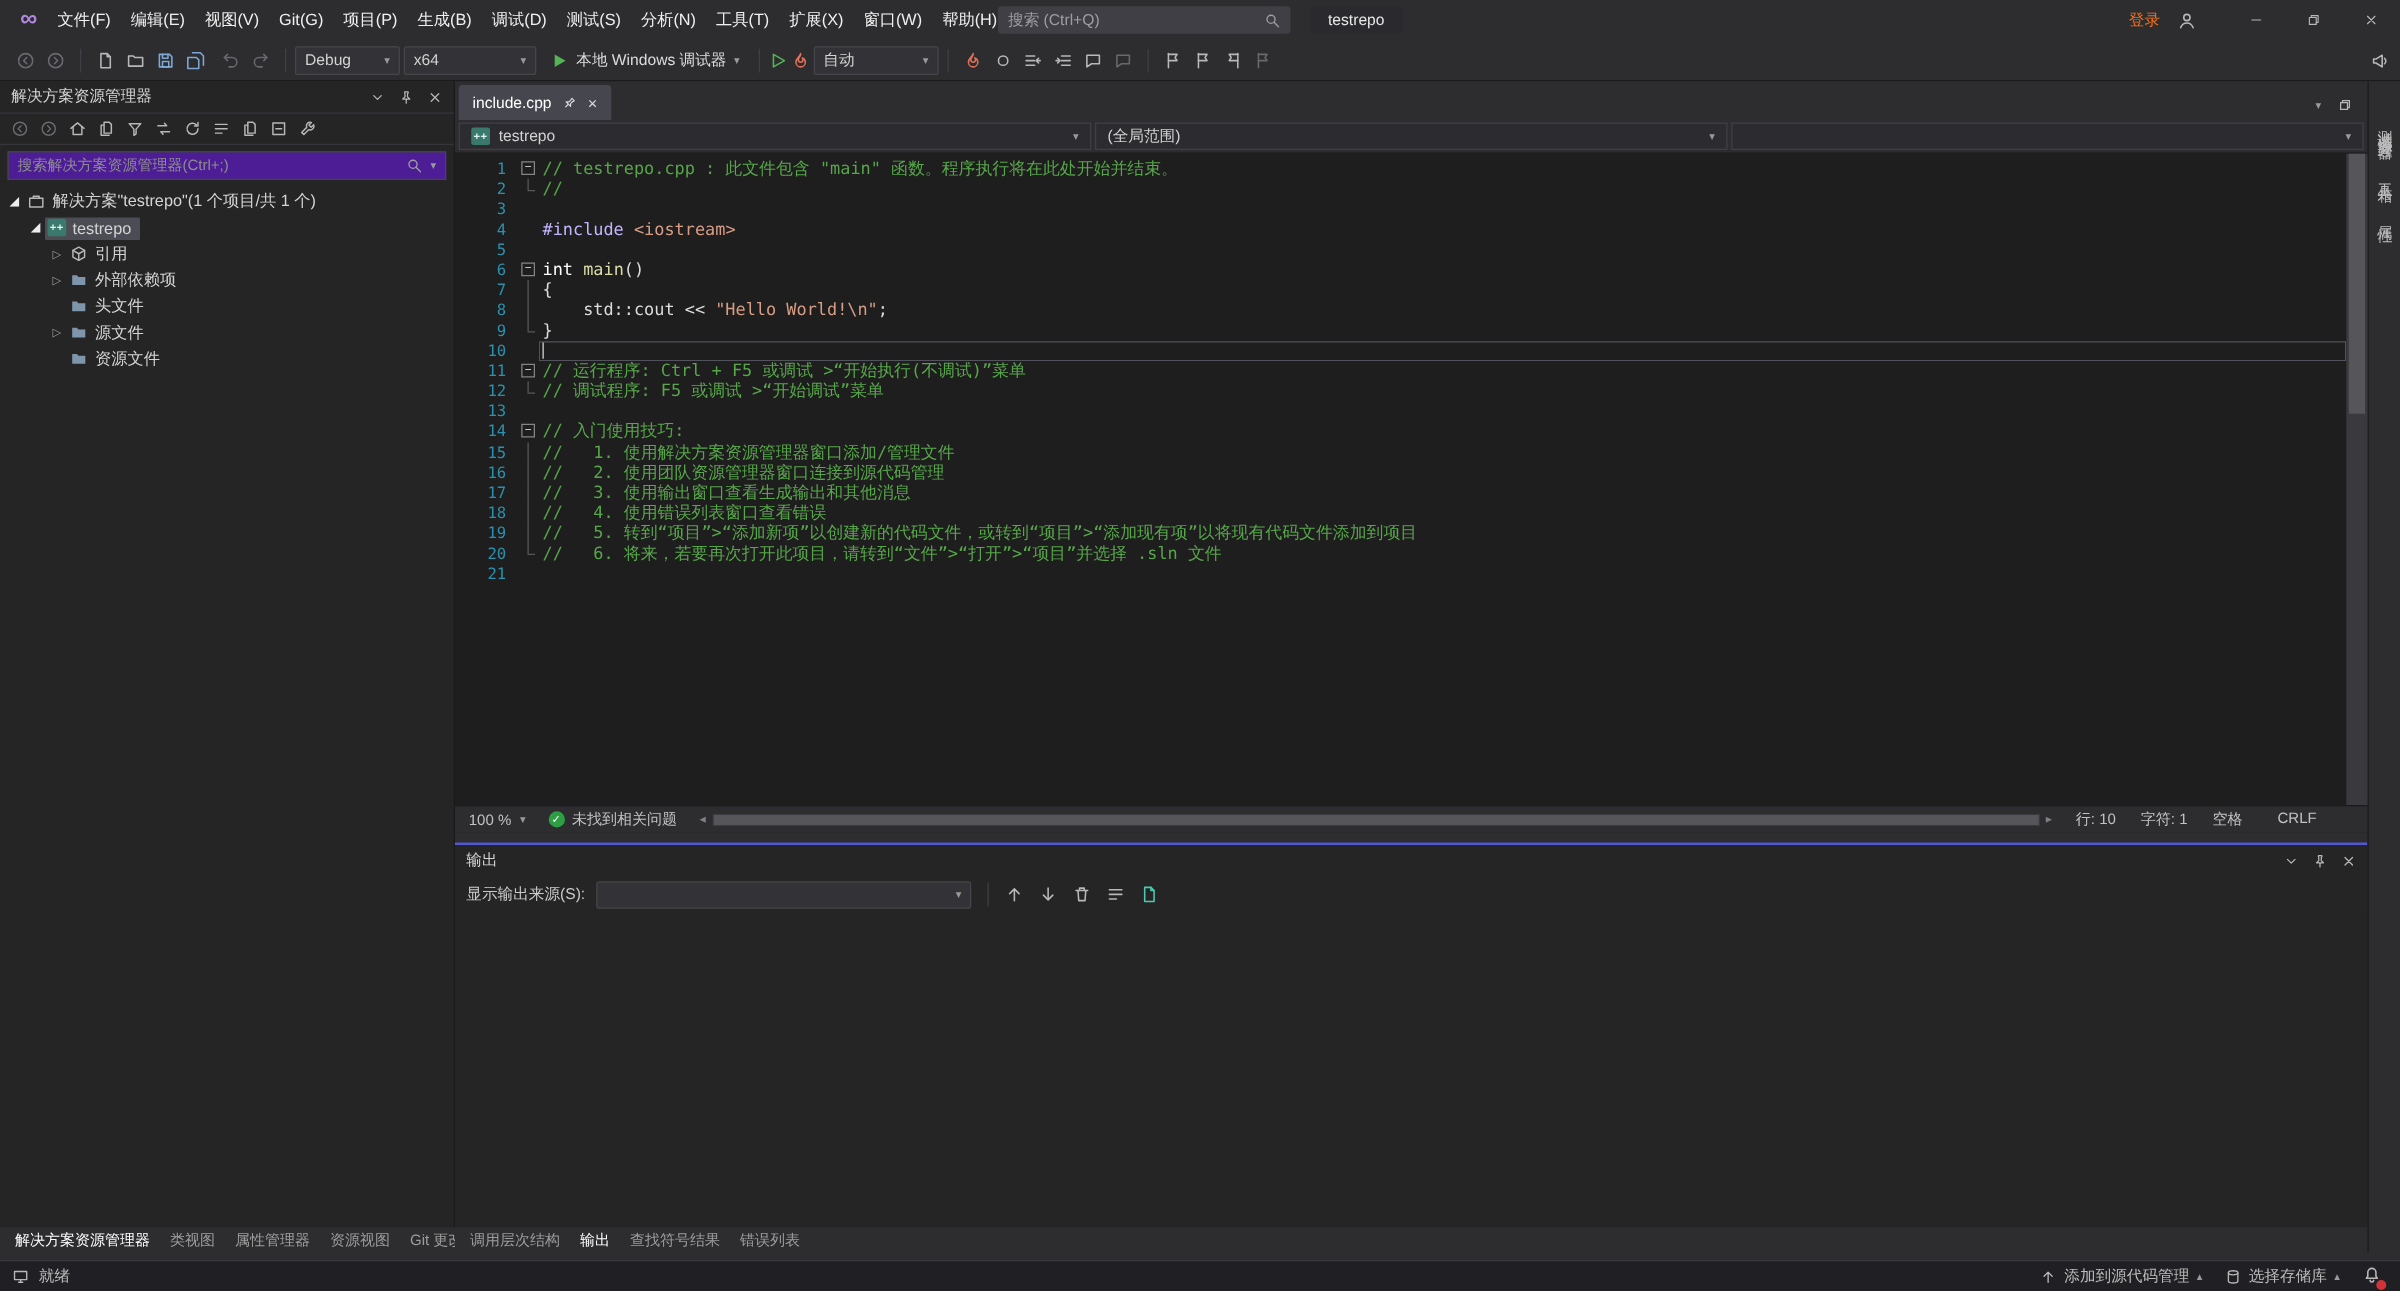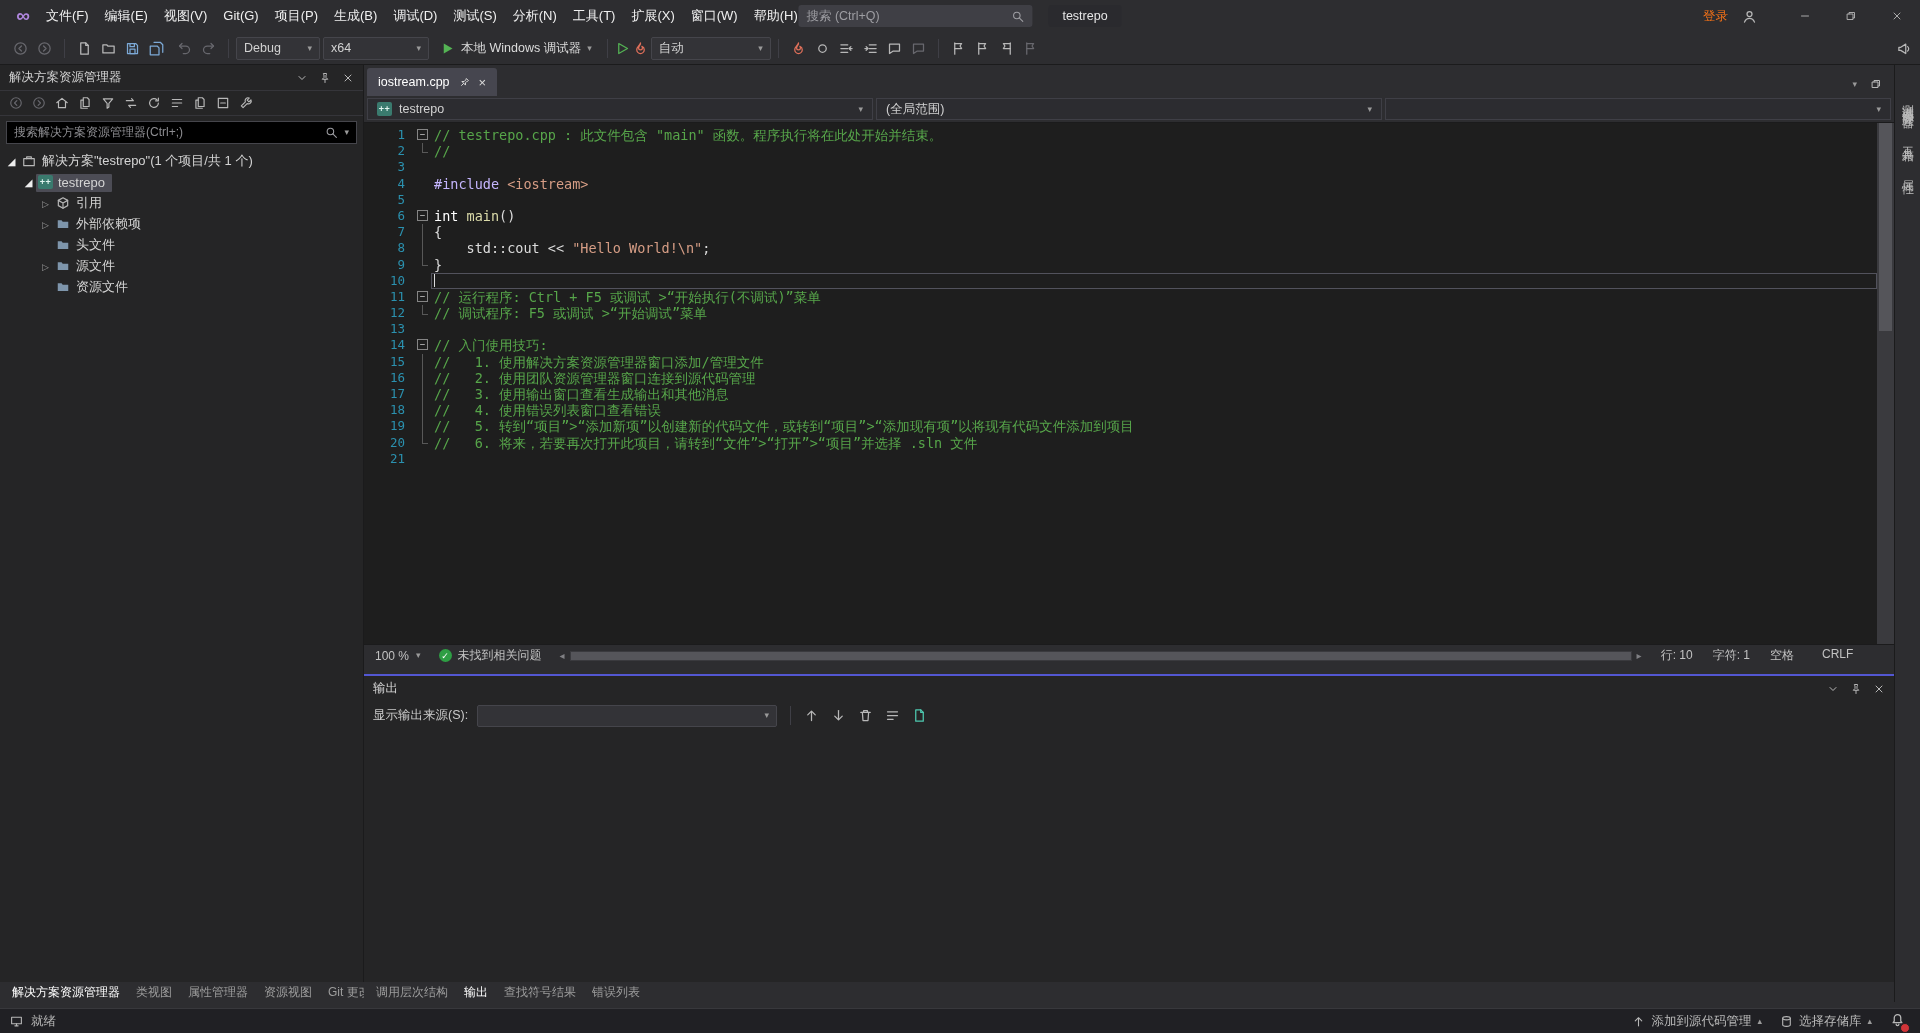--- a/index.html
+++ b/index.html
@@ -34,34 +34,34 @@
 .win-btn{width:46px;height:32px;display:flex;align-items:center;justify-content:center;color:#d0d0d0;}
 .win-btn .ic{width:12px;height:12px;stroke-width:1.8;}
 
 
 #toolbar{height:32px;flex:0 0 32px;display:flex;align-items:center;background:#2d2d30;padding:0 8px;gap:3px;}
 .tb-group{display:flex;align-items:center;gap:9px;padding:0 5px;}
 .tb-sep{width:1px;height:19px;background:#3f3f46;margin:0 4px;flex:0 0 1px;}
 .combo{height:23px;background:#333337;border:1px solid #45454b;border-radius:2px;display:flex;align-items:center;justify-content:space-between;font-size:12.5px;color:#d2d2d2;padding:0 7px;gap:8px;white-space:nowrap;}
 .combo.w-debug{width:84px;}
 .combo.w-x64{width:106px;}
-.combo.w-auto{width:120px;}
+.combo.w-auto{width:100px;}
 .run-btn{display:flex;align-items:center;gap:6px;height:24px;padding:0 8px;font-size:12.5px;color:#dcdcdc;white-space:nowrap;}
 .tb-spacer{flex:1;}
 
 
 #main{display:flex;height:938px;flex:0 0 938px;border-top:1px solid #1b1b1c;background:#2d2d30;margin-bottom:6px;min-height:0;}
 #left-col{width:364px;flex:0 0 364px;display:flex;flex-direction:column;}
 #solution-explorer{flex:1;background:#252526;border-right:1px solid #1b1b1c;display:flex;flex-direction:column;min-height:0;}
 .panel-head{height:25px;flex:0 0 25px;display:flex;align-items:center;padding:0 9px;font-size:12.5px;color:#d4d4d4;}
 .ph-icons{margin-left:auto;display:flex;gap:11px;align-items:center;color:#b0b0b0;}
 .ph-icons .ic{width:12px;height:12px;}
 #se-toolbar{height:26px;flex:0 0 26px;display:flex;align-items:center;gap:9px;padding:0 9px;border-top:1px solid #35353a;border-bottom:1px solid #35353a;}
 #se-toolbar .ic{width:14px;height:14px;}
-.se-search{margin:5px 6px 4px;height:23px;background:#000000;border:1px solid #45454b;display:flex;align-items:center;padding:0 7px;font-size:12px;color:#8c8c90;gap:6px;}
+.se-search{margin:5px 6px 4px;height:23px;background:#4c1d95;border:1px solid #45454b;display:flex;align-items:center;padding:0 7px;font-size:12px;color:#8c8c90;gap:6px;}
 .se-search .grow{flex:1;white-space:nowrap;overflow:hidden;}
 .se-search .ic{width:13px;height:13px;color:#9d9da2;}
 #se-tree{flex:1;padding-top:3px;font-size:13px;color:#d4d4d4;overflow:hidden;}
 .tree-row{height:21px;display:flex;align-items:center;white-space:nowrap;}
 .tree-arrow{width:15px;flex:0 0 15px;text-align:center;font-size:9px;color:#9a9a9a;}
 .tree-arrow.expanded{color:#ededed;font-size:10px;}
 .row-hl{display:flex;align-items:center;gap:5px;padding:1px 7px 2px 2px;border-radius:1px;}
 .tree-row.sel .row-hl{background:#4c4c55;}
 .tree-ico{width:16px;height:16px;display:flex;align-items:center;justify-content:center;}
 .tree-ico .ic{width:14px;height:14px;}
@@ -573,21 +573,21 @@
           <div class="dock-tab">属性管理器</div>
           <div class="dock-tab">资源视图</div>
           <div class="dock-tab">Git 更改</div>
         </div>
     </div>
 
     <div id="center-col">
       <section id="editor">
         <div id="tabbar">
           <div class="doc-tab">
-            <span>iostream.cpp</span>
+            <span>include.cpp</span>
             <svg class="ic pin" viewBox="0 0 24 24">
                 <use href="#sym-pin"></use>
               </svg>
             <span class="tab-x">×</span>
           </div>
           <div class="tabbar-right">
             <span class="chev">▾</span>
             <svg class="ic" viewBox="0 0 24 24">
                 <use href="#sym-restore"></use>
               </svg>

